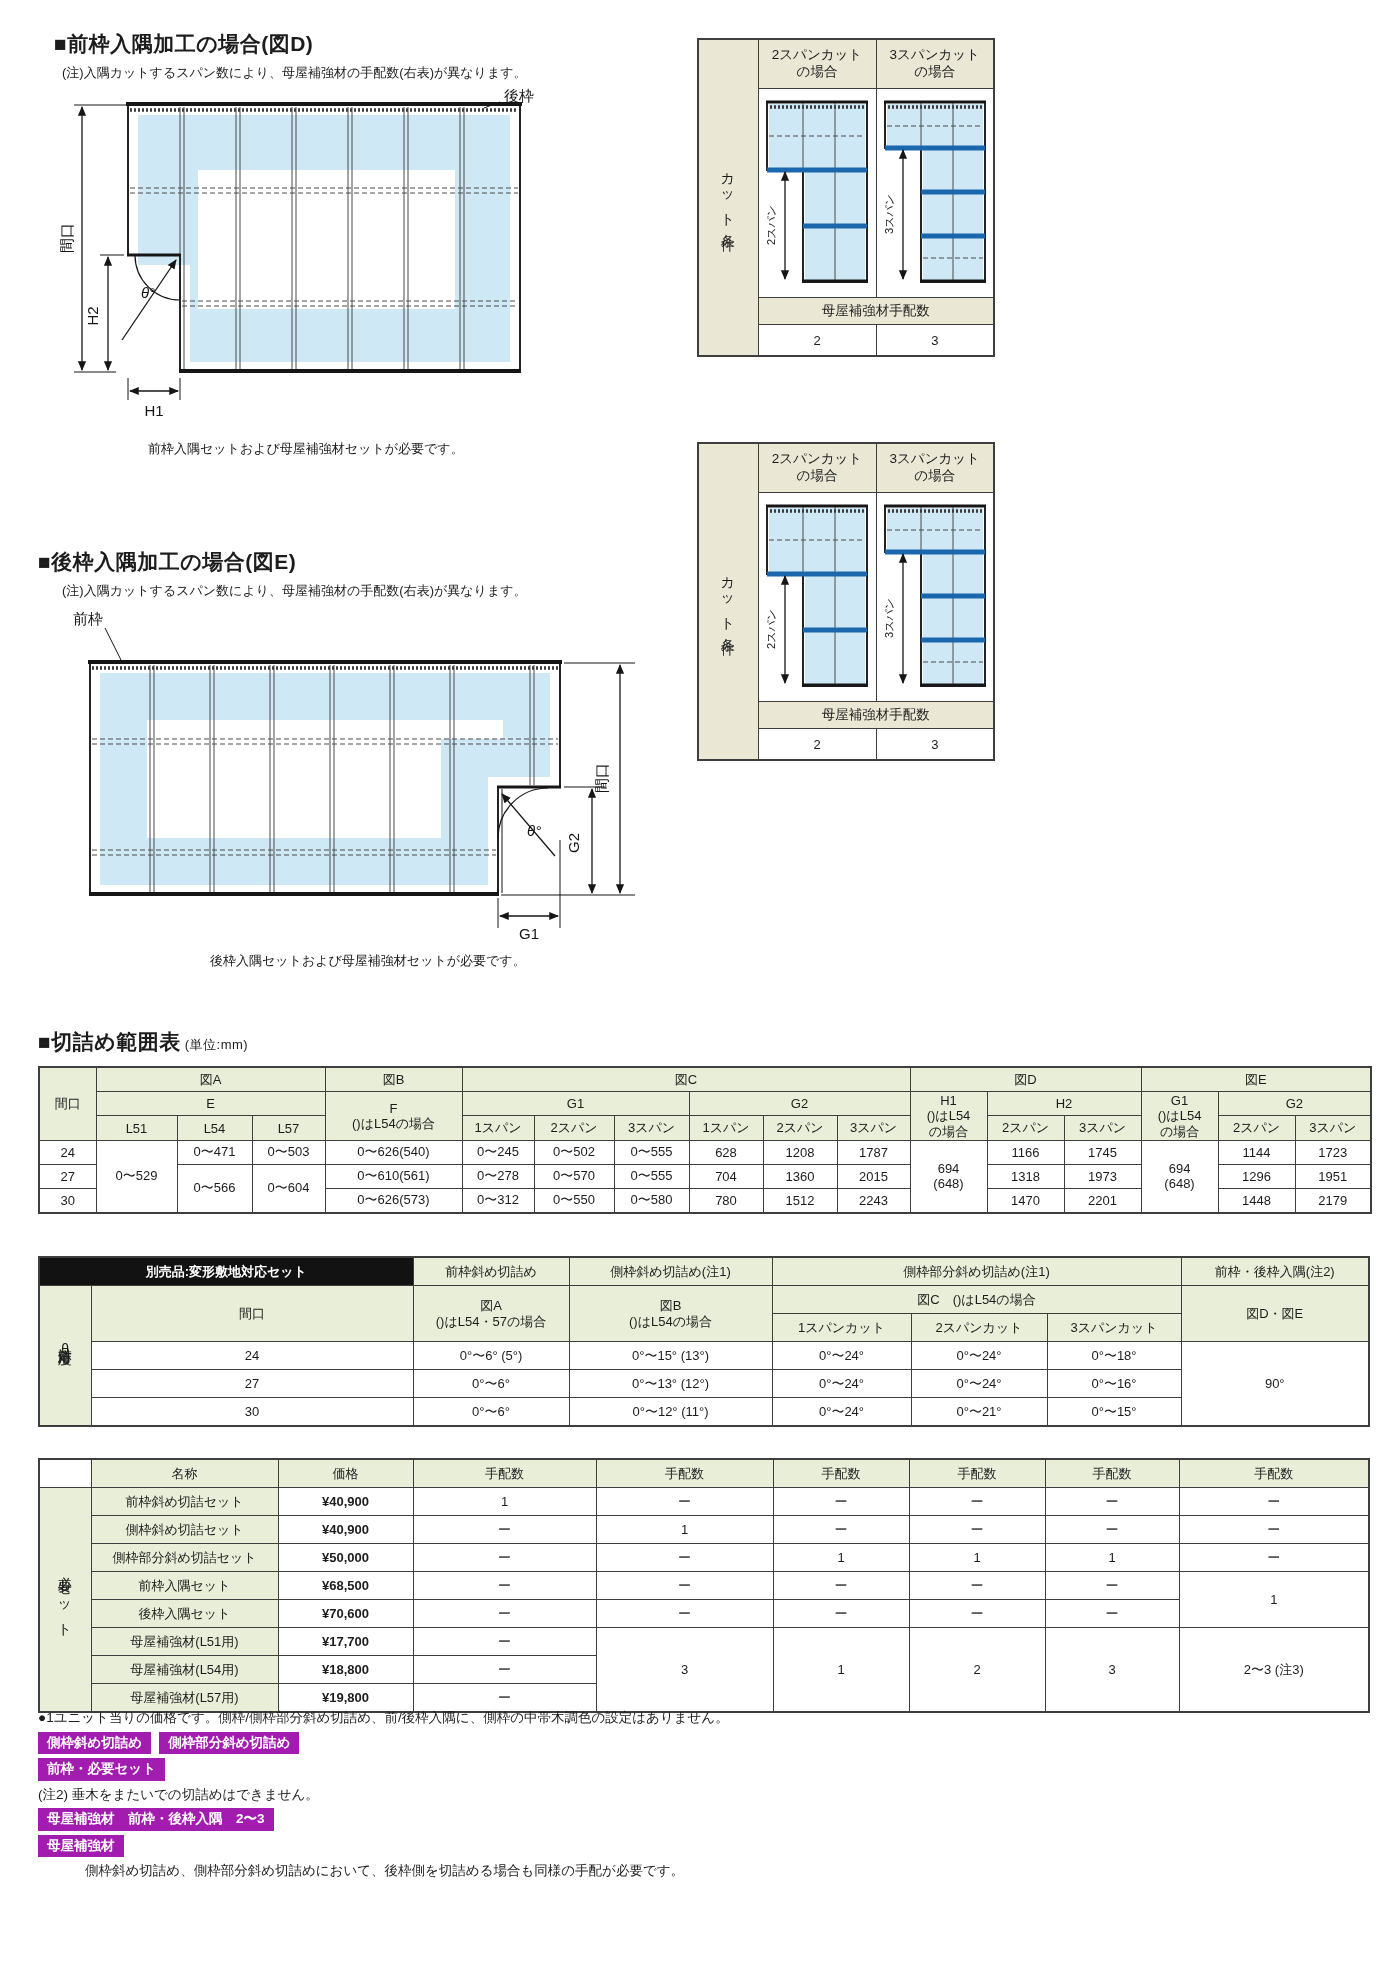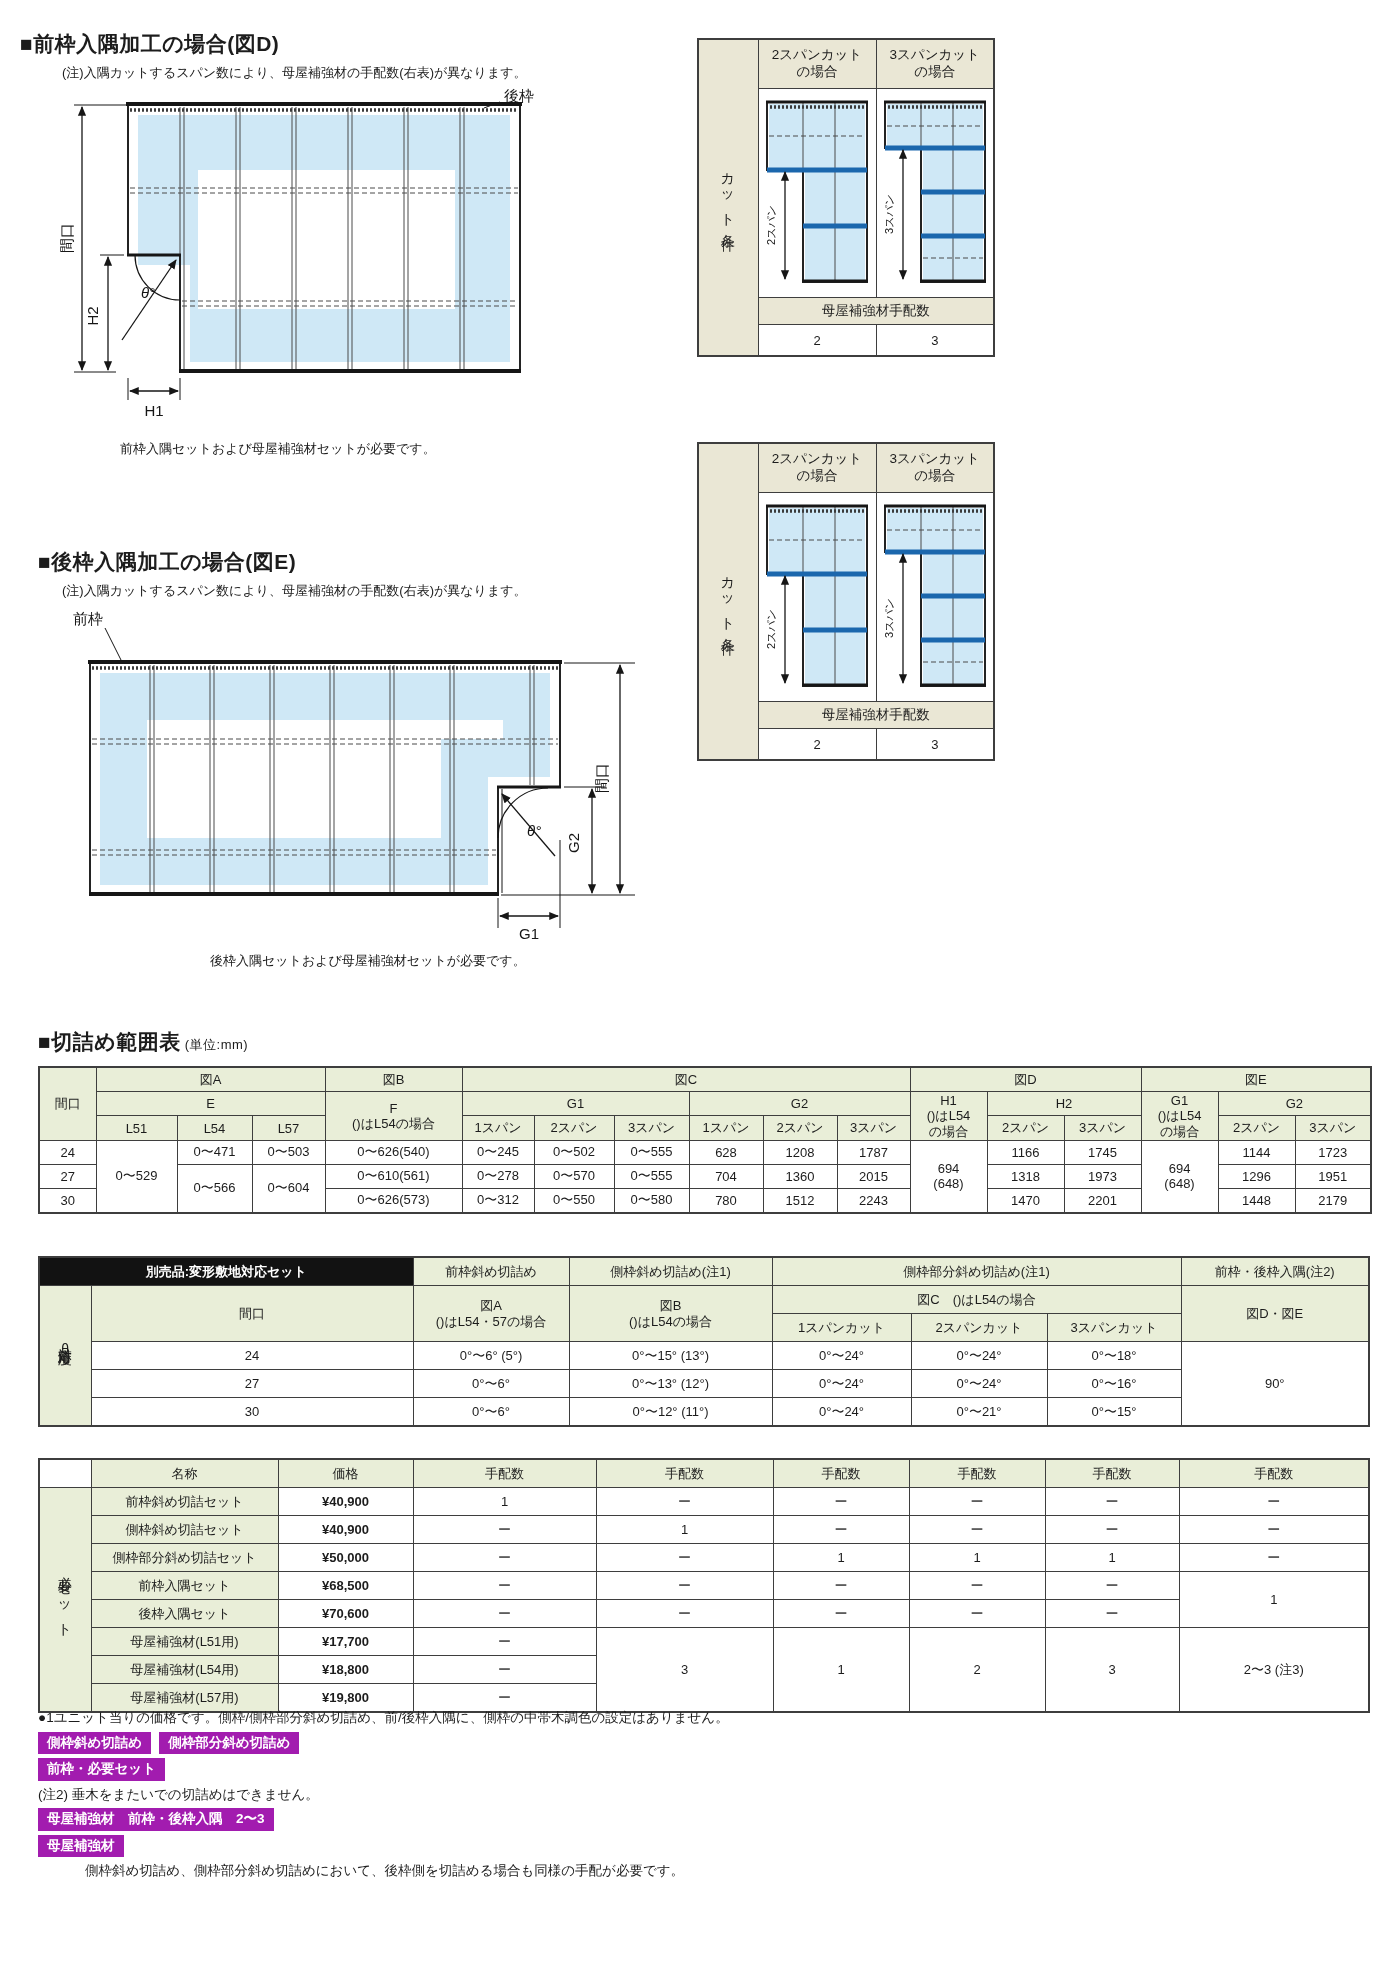--- a/index.html
+++ b/index.html
@@ -56,21 +56,21 @@
 <svg width="0" height="0" style="position:absolute" aria-hidden="true">
   <defs>
     <marker id="arr" viewBox="0 0 10 10" refX="9" refY="5" markerWidth="7.5" markerHeight="7.5" orient="auto-start-reverse">
       <path d="M0,0.8 L10,5 L0,9.2 Z" fill="#161616"></path>
     </marker>
   </defs>
 </svg>
 
 <div class="page">
 
-  <div class="abs sec-title" style="left:20px;top:30px;">■前枠入隅加工の場合(図D)</div>
+  <div class="abs sec-title" style="left:54px;top:30px;">■前枠入隅加工の場合(図D)</div>
   <div class="abs note-line" style="left:62px;top:64px;">(注)入隅カットするスパン数により、母屋補強材の手配数(右表)が異なります。</div>
 
   <svg class="abs" style="left:60px;top:88px;" width="560" height="335" viewBox="0 0 560 335">
     <path class="bluef" d="M78,27 H450 V274 H130 V177 H78 Z"></path>
     <rect x="138" y="82" width="257" height="139" fill="#fff"></rect>
     <g>
       <line class="grid" x1="120" y1="19" x2="120" y2="282"></line>
         <line class="grid" x1="124" y1="19" x2="124" y2="282"></line>
       <line class="grid" x1="176" y1="19" x2="176" y2="282"></line>
         <line class="grid" x1="180" y1="19" x2="180" y2="282"></line>
@@ -103,21 +103,21 @@
     <text class="dlabel" x="38" y="228" text-anchor="middle" transform="rotate(-90,38,228)">H2</text>
     <path class="arc" d="M120,212 A45,45 0 0 1 75,167"></path>
     <text class="theta" x="88" y="210" text-anchor="middle">θ°</text>
     <line class="dim" x1="62" y1="252" x2="116" y2="172" marker-end="url(#arr)"></line>
     <line class="ext" x1="68" y1="290" x2="68" y2="312"></line>
     <line class="ext" x1="120" y1="290" x2="120" y2="312"></line>
     <line class="dim" x1="70" y1="303" x2="118" y2="303" marker-start="url(#arr)" marker-end="url(#arr)"></line>
     <text class="dlabel" x="94" y="328" text-anchor="middle">H1</text>
   </svg>
 
-  <div class="abs caption" style="left:120px;top:440px;">前枠入隅セットおよび母屋補強材セットが必要です。</div>
+  <div class="abs caption" style="left:148px;top:440px;">前枠入隅セットおよび母屋補強材セットが必要です。</div>
 
   <table class="tbl cut abs" style="left:697px;top:38px;width:296px;">
     <colgroup>
         <col style="width:60px">
         <col style="width:118px">
         <col style="width:118px">
       </colgroup>
     <tbody>
         <tr>
       <td class="beige" rowspan="4">

